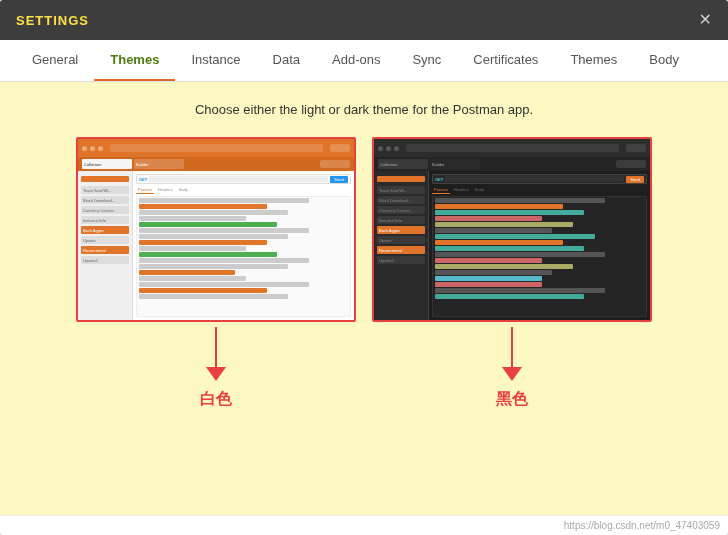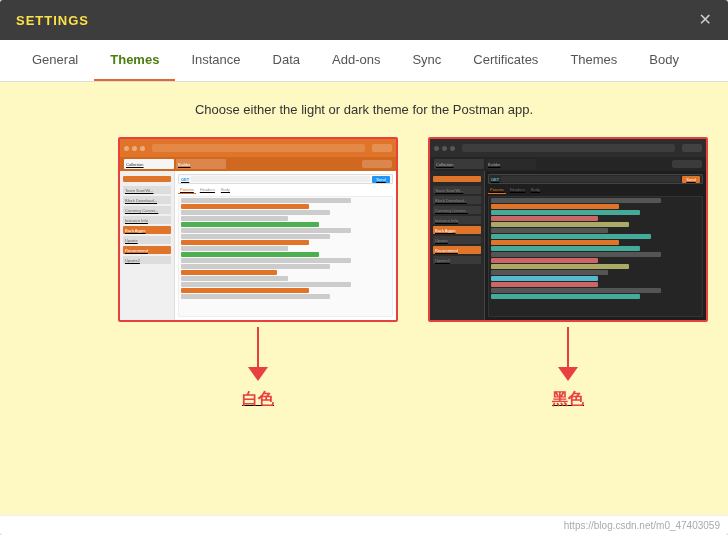--- a/index.html
+++ b/index.html
@@ -70,24 +70,23 @@
       background: #fef9c3;
     }
     .description {
       text-align: center;
       font-size: 13px;
       color: #333;
       margin-bottom: 20px;
     }
     .themes-container {
       display: flex;
-      gap: 30px;
-      justify-content: flex-end;
+      gap: 16px;
+      justify-content: center;
       align-items: flex-start;
-      text-decoration: underline;
     }
     .theme-option {
       display: flex;
       flex-direction: column;
       align-items: center;
       gap: 0;
     }
     .theme-preview {
       border: 2px solid #e84040;
       border-radius: 2px;

